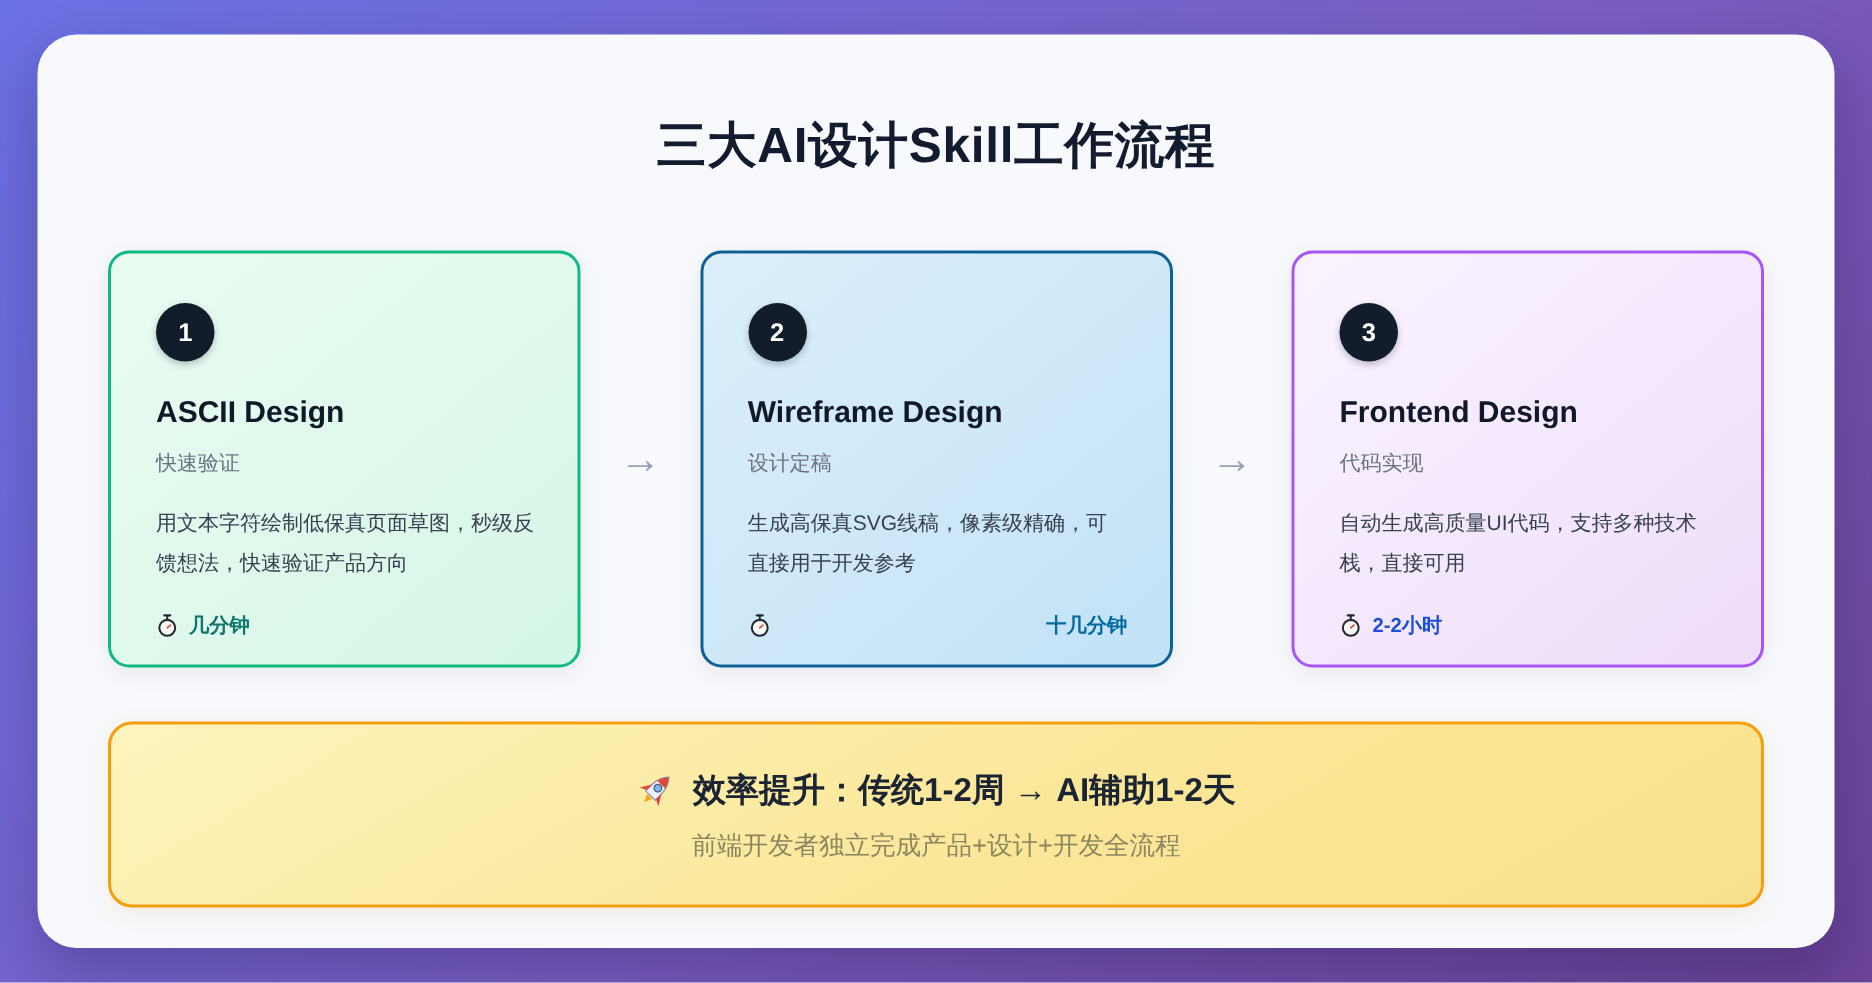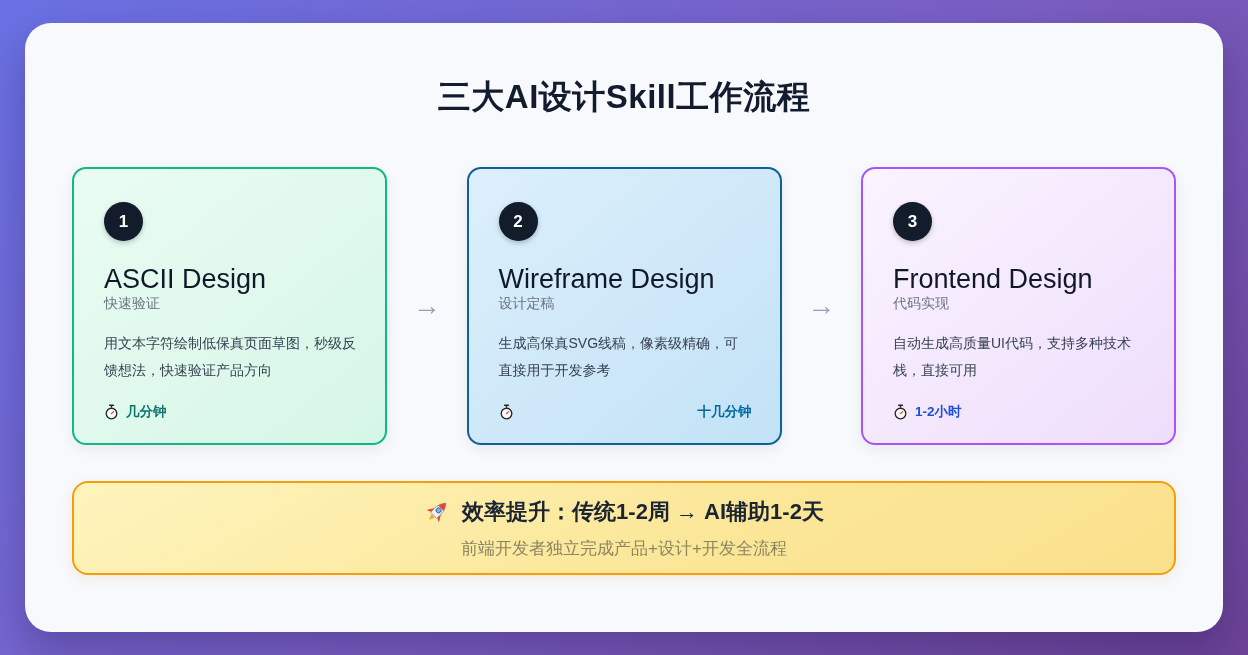--- a/index.html
+++ b/index.html
@@ -55,23 +55,24 @@
     color: #ffffff;
     font-size: 17px;
     font-weight: 700;
     display: flex;
     align-items: center;
     justify-content: center;
     margin-bottom: 23px;
     box-shadow: 0 2px 5px rgba(15,23,42,0.25);
   }
   .card-title {
-    font-size: 27px;
-    font-weight: 400;
+    font-size: 20px;
+    font-weight: 700;
     color: #101829;
+    margin-bottom: 13px;
   }
   .card-subtitle {
     font-size: 14px;
     color: #6b7280;
     margin-bottom: 17px;
   }
   .card-desc {
     font-size: 14px;
     line-height: 1.95;
     color: #374151;
@@ -79,21 +80,21 @@
   }
   .card-time {
     display: flex;
     align-items: center;
     gap: 7px;
     font-size: 13.5px;
     font-weight: 700;
   }
   .banner {
     margin-top: 36px;
-    height: 94px;
+    height: 124px;
     border: 2px solid #f59e0b;
     border-radius: 16px;
     background: linear-gradient(150deg, #fdf4bd 0%, #fbe799 55%, #f9e08c 100%);
     display: flex;
     flex-direction: column;
     align-items: center;
     justify-content: center;
     box-shadow: 0 4px 14px rgba(180, 120, 10, 0.10);
   }
   .banner-main {
@@ -161,21 +162,21 @@
       <h2 class="card-title">Frontend Design</h2>
       <div class="card-subtitle">代码实现</div>
       <p class="card-desc">自动生成高质量UI代码，支持多种技术栈，直接可用</p>
       <div class="card-time time-2" style="color: rgb(29, 78, 216);">
         <svg class="icon-svg" width="15" height="16" viewBox="0 0 24 26">
           <line x1="9" y1="2" x2="15" y2="2" stroke="#23282f" stroke-width="2.6" stroke-linecap="round"></line>
           <line x1="12" y1="2.5" x2="12" y2="6" stroke="#23282f" stroke-width="2.2"></line>
           <circle cx="12" cy="15.5" r="8.6" fill="#fbfbfb" stroke="#23282f" stroke-width="2.2"></circle>
           <line x1="12" y1="15.5" x2="15.5" y2="12.5" stroke="#e0452c" stroke-width="1.8" stroke-linecap="round"></line>
         </svg>
-        <span>1-2小时</span>
+        <span>2-2小时</span>
       </div>
     </div>
 
   </div>
 
   <div class="banner">
     <div class="banner-main">
       <svg class="icon-svg" width="27" height="27" viewBox="0 0 32 32">
         <g transform="rotate(45 16 16)">
           <path d="M16 2 C20 6.2 21.3 12 21.3 16 L21.3 22.5 L10.7 22.5 L10.7 16 C10.7 12 12 6.2 16 2 Z" fill="#eef1f6" stroke="#8a93a5" stroke-width="1"></path>

